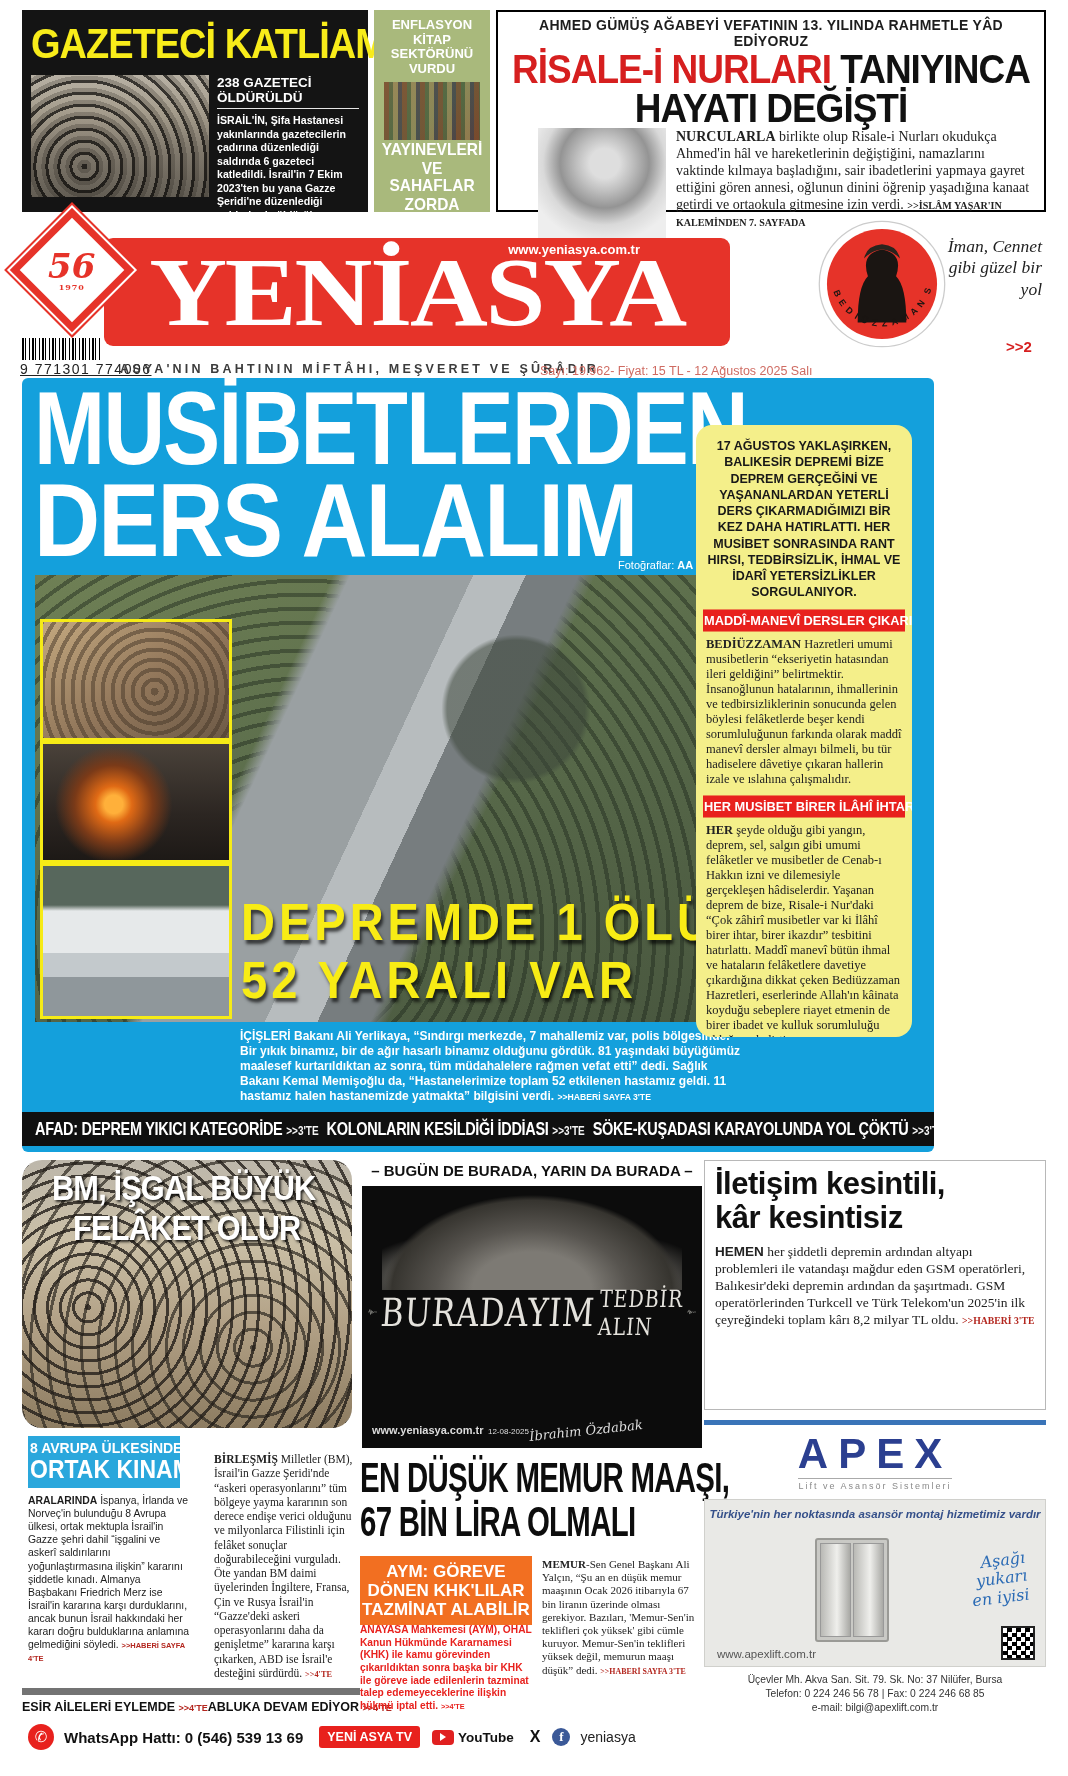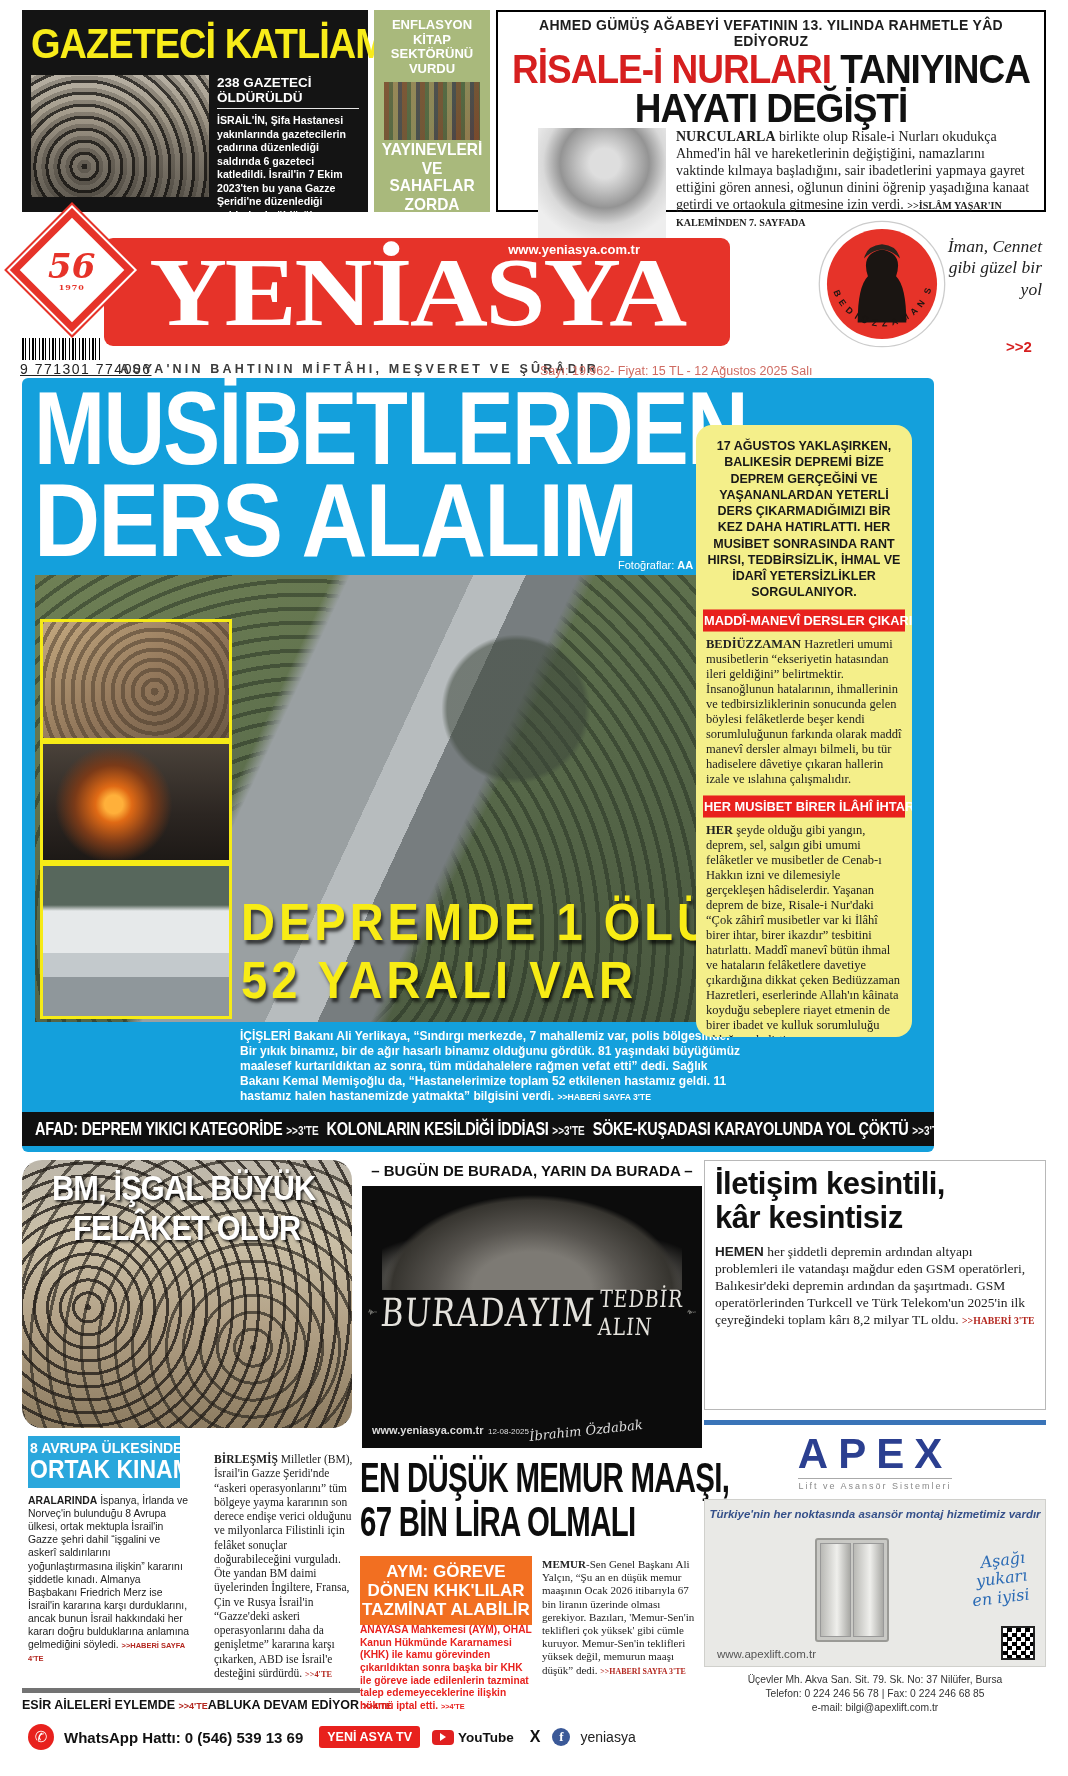--- a/index.html
+++ b/index.html
@@ -105,21 +105,21 @@
       repeating-radial-gradient(circle at 20% 55%, rgba(35,30,25,.8) 0 3px, transparent 3px 13px),
       repeating-radial-gradient(circle at 70% 70%, rgba(45,40,32,.7) 0 3px, transparent 3px 17px),
       linear-gradient(180deg,#bdb7ab 0%,#cabfa6 30%,#b3a287 60%,#8d7c61 100%); border-radius: 20px; }
   .bm-head { position:absolute; left:30px; top:8px; color:#fff; font-weight:bold; font-size:35px; line-height:40px; letter-spacing:-1px; white-space:nowrap; transform:scaleX(.88); transform-origin:left top; text-shadow:2px 2px 3px rgba(0,0,0,.8); }
   .bm-head .l2 { display:block; padding-left:24px; }
   .cyan-box { left:28px; top:276px; width:152px; background:#2aa7dc; color:#fff; text-align:center; font-weight:bold; padding:4px 2px 5px; }
   .cyan-l1 { font-size:14px; transform:scaleY(1.1); white-space:nowrap; }
   .cyan-l2 { font-size:23px; transform:scaleY(1.1); white-space:nowrap; }
   .bm-left { left:28px; top:334px; width:162px; font-weight:bold; font-size:10.4px; line-height:1.26; color:#1c1c1c; height:186px; overflow:hidden; }
   .bm-mid { left:214px; top:276px; width:146px; font-family:"Liberation Serif",serif; font-size:11.5px; line-height:1.24; color:#222; height:244px; overflow:hidden;margin-top:16px; }
-  .bm-foot { left:22px; top:528px; width:338px; display:flex; justify-content:space-between; border-top:5px solid #737373; padding-top:5px; font-weight:bold; font-size:12.5px; white-space:nowrap; }
+  .bm-foot { left:22px; top:528px; width:338px; display:flex; justify-content:space-between; border-top:7px solid #737373; padding-top:5px; font-weight:bold; font-size:12.5px; white-space:nowrap; }
   .cartoon-title { left:362px; top:2px; width:340px; text-align:center; font-weight:bold; font-size:15px; }
   .cartoon { left:362px; top:26px; width:340px; height:262px; background:#0c0c0c; overflow:hidden; }
   .rubble-pile { position:absolute; left:20px; top:8px; width:300px; height:96px;
     background:
       radial-gradient(ellipse at 50% 100%, #7d7a74 0 28%, #57544f 45%, #36342f 66%, transparent 70%),
       radial-gradient(ellipse at 30% 90%, #8b8880 0 18%, transparent 40%),
       radial-gradient(ellipse at 70% 95%, #6b6862 0 20%, transparent 42%);
   }
   .seismo-row { position:absolute; left:6px; top:104px; width:328px; display:flex; align-items:center; gap:4px; color:#e4e2dc; }
   .seismo-word1 { font-family:"DejaVu Serif",serif; font-size:31px; letter-spacing:1px; transform:skewX(-4deg) scaleY(1.25); }

